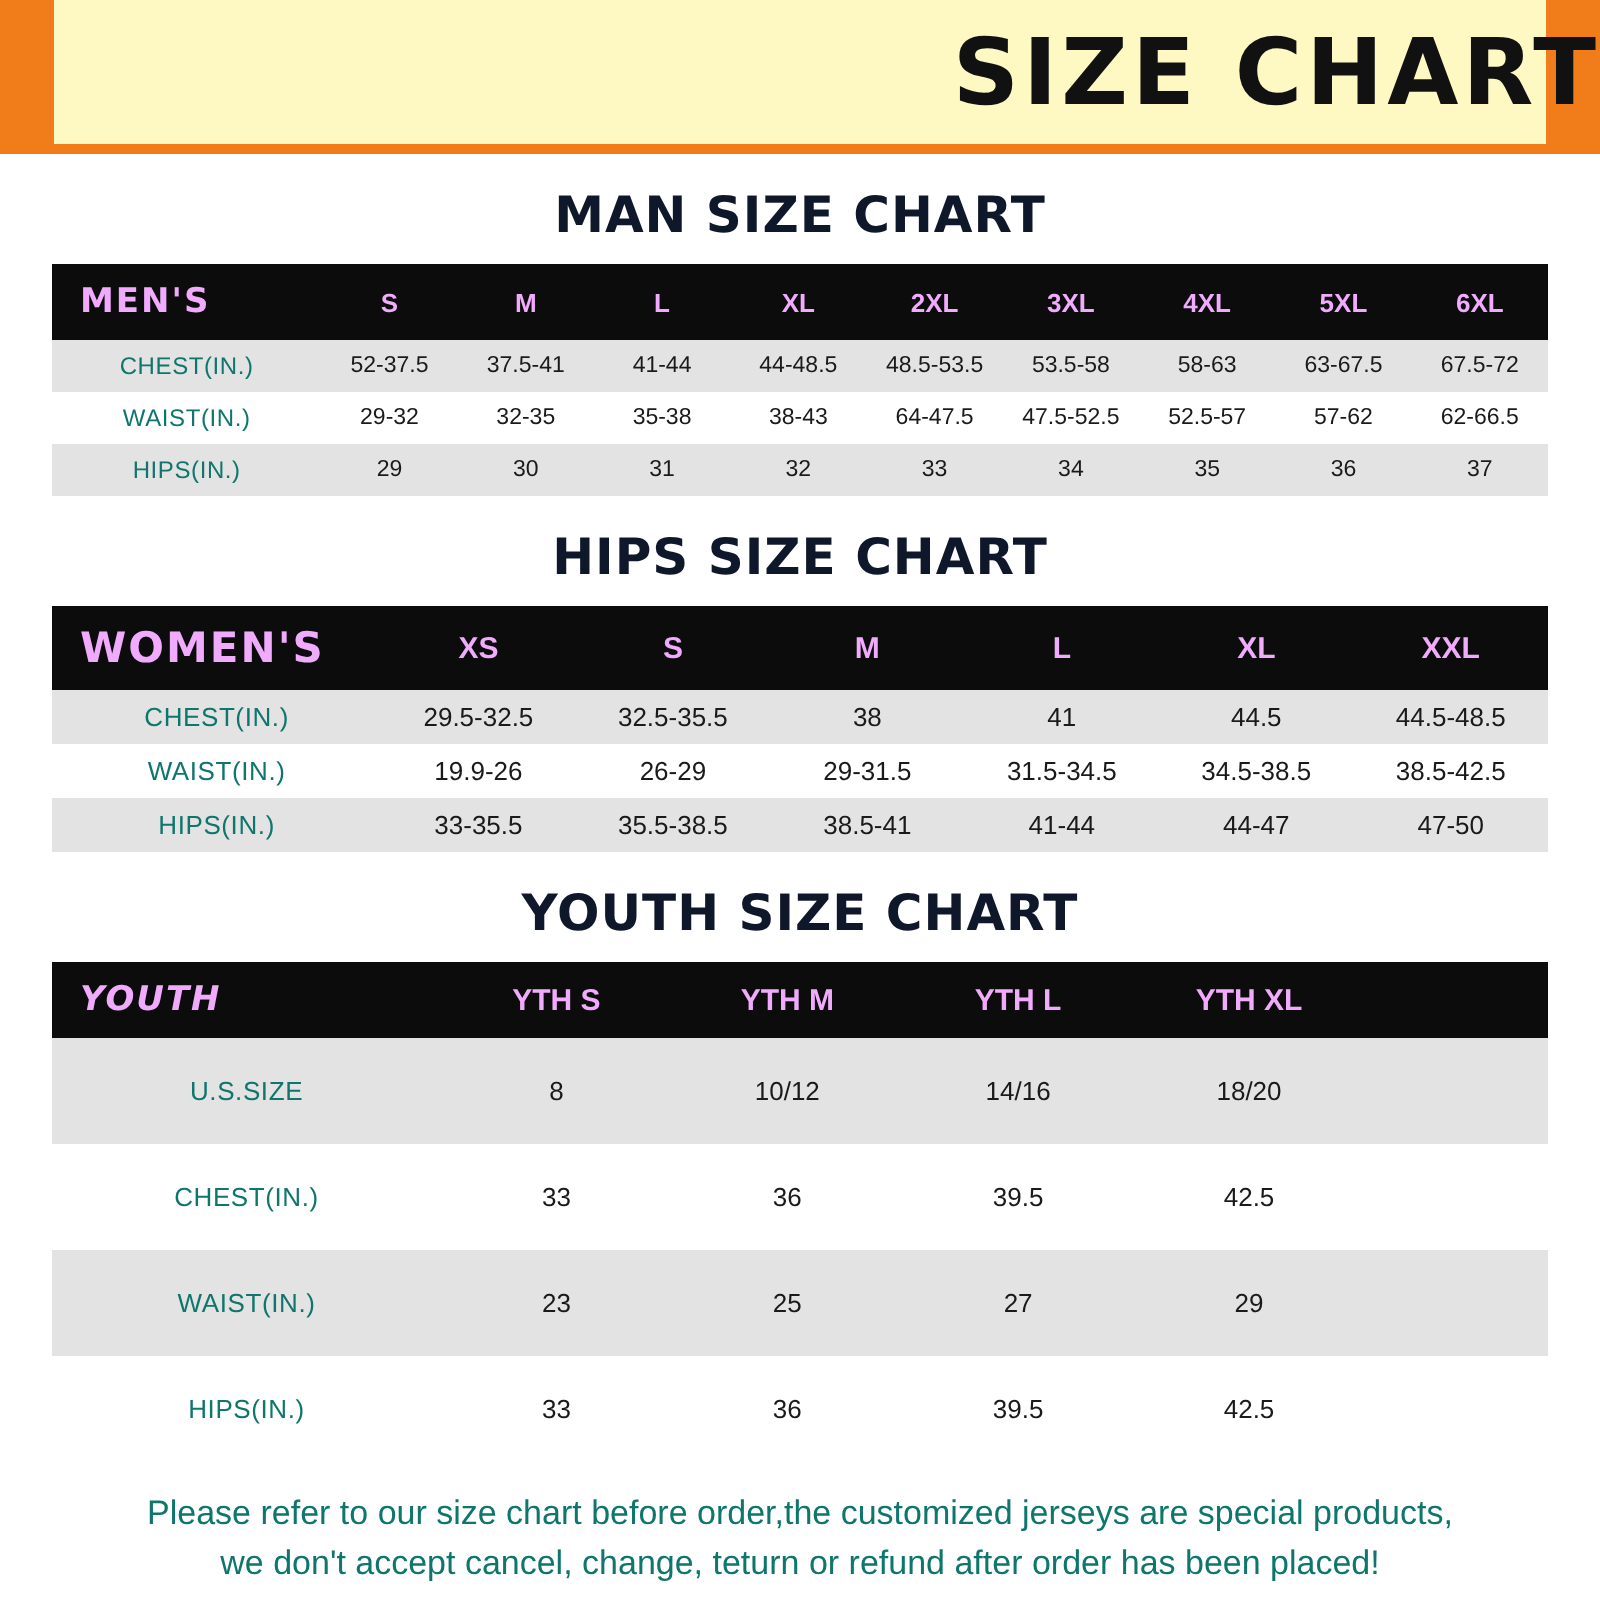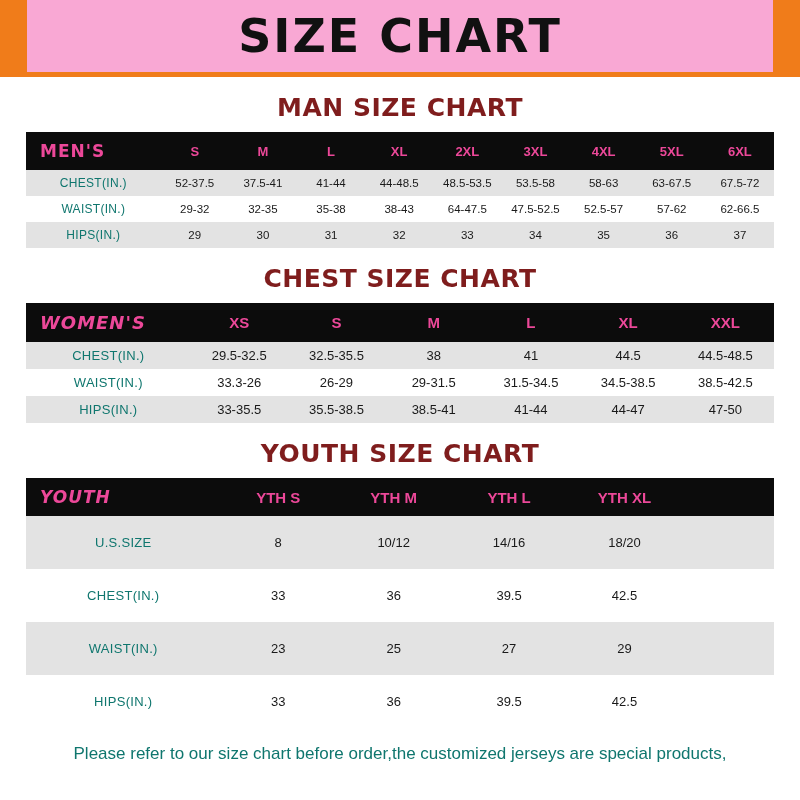--- a/index.html
+++ b/index.html
@@ -27,24 +27,24 @@
     width: 27px;
     height: 72px;
     background: #f07c1a;
   }
   .side-bar.left { left: 0; }
   .side-bar.right { right: 0; }
 
   .header {
     position: relative;
     height: 72px;
-    background: #f9a8d4;
+    background: #fef9c3;
     display: flex;
     align-items: center;
-    justify-content: center;
+    justify-content: flex-end;
   }
   .header-title {
     font-family: "DejaVu Sans", sans-serif;
     font-weight: bold;
     font-size: 46px;
     letter-spacing: 2px;
     color: #111111;
     line-height: 1;
     z-index: 2;
   }
@@ -57,41 +57,41 @@
   .content {
     padding: 0 26px;
     box-sizing: border-box;
   }
 
   .section-title {
     text-align: center;
     font-family: "DejaVu Sans", sans-serif;
     font-weight: bold;
     font-size: 25px;
-    color: #7f1d1d;
+    color: #0f172a;
     letter-spacing: 0.5px;
     margin: 16px 0 10px 0;
   }
 
   table.size-table {
     width: 100%;
     border-collapse: collapse;
     table-layout: fixed;
   }
   table.size-table th,
   table.size-table td {
     text-align: center;
     font-size: 12.5px;
     color: #1a1a1a;
     padding: 6px 1px;
     font-family: "Liberation Sans", sans-serif;
   }
   table.size-table thead th {
     background: #0c0c0c;
-    color: #ec4899;
+    color: #f0abfc;
     font-size: 14px;
     font-weight: bold;
     padding: 9px 1px;
   }
   table.size-table thead th.rowlabel {
     text-align: left;
     padding-left: 14px;
     font-family: "DejaVu Sans", sans-serif;
     font-size: 16px;
     letter-spacing: 1px;
@@ -103,21 +103,21 @@
     letter-spacing: 0.3px;
     color: #0f766e;
   }
 
   
   #men-table thead th.rowlabel { font-size: 17px; }
   #men-table th, #men-table td { font-size: 11.5px; }
   #men-table thead th { font-size: 13px; }
   #men-table tbody td.rowlabel { font-size: 12px; }
 
-  #women-table thead th.rowlabel { font-size: 18px; font-style: italic; }
+  #women-table thead th.rowlabel { font-size: 21px; }
   #women-table th, #women-table td { font-size: 13px; }
   #women-table thead th { font-size: 15px; }
 
   #youth-table thead th.rowlabel { font-size: 17px; }
   #youth-table th, #youth-table td { font-size: 13px; }
   #youth-table thead th { font-size: 15px; }
   #youth-table tbody td { padding: 19px 1px; }
 
   .footer-note {
     margin-top: 14px;
@@ -193,21 +193,21 @@
           <td>32</td>
           <td>33</td>
           <td>34</td>
           <td>35</td>
           <td>36</td>
           <td>37</td>
         </tr>
       </tbody>
     </table>
 
-    <div class="section-title">CHEST SIZE CHART</div>
+    <div class="section-title">HIPS SIZE CHART</div>
     <table class="size-table" id="women-table">
       <thead>
         <tr>
           <th class="rowlabel" style="width:20%;">WOMEN'S</th>
           <th>XS</th>
           <th>S</th>
           <th>M</th>
           <th>L</th>
           <th>XL</th>
           <th>XXL</th>
@@ -218,21 +218,21 @@
           <td class="rowlabel">CHEST(IN.)</td>
           <td>29.5-32.5</td>
           <td>32.5-35.5</td>
           <td>38</td>
           <td>41</td>
           <td>44.5</td>
           <td>44.5-48.5</td>
         </tr>
         <tr class="band-white">
           <td class="rowlabel">WAIST(IN.)</td>
-          <td>33.3-26</td>
+          <td>19.9-26</td>
           <td>26-29</td>
           <td>29-31.5</td>
           <td>31.5-34.5</td>
           <td>34.5-38.5</td>
           <td>38.5-42.5</td>
         </tr>
         <tr class="band-light">
           <td class="rowlabel">HIPS(IN.)</td>
           <td>33-35.5</td>
           <td>35.5-38.5</td>
@@ -287,16 +287,17 @@
           <td>36</td>
           <td>39.5</td>
           <td>42.5</td>
           <td></td>
         </tr>
       </tbody>
     </table>
 
     <div class="footer-note">
       <span class="line">Please refer to our size chart before order,the customized jerseys are special products,</span>
+      <span class="line">we don't accept cancel, change, teturn or refund after order has been placed!</span>
     </div>
 
   </div>
 </div>
 
 </body></html>

